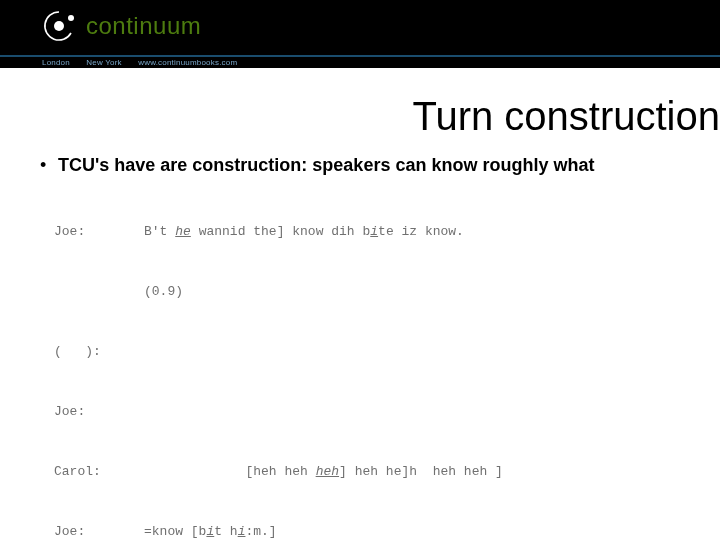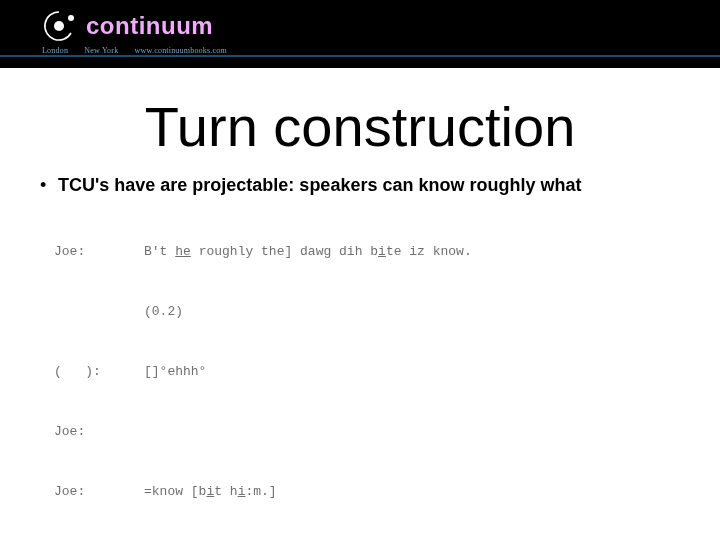--- a/index.html
+++ b/index.html
@@ -28,47 +28,46 @@
     height: 34px;
     position: relative;
     margin-right: 10px;
   }
   .logo-mark svg {
     width: 34px;
     height: 34px;
     display: block;
   }
   .brand-name {
-    color: #f0abfc;
+    color: #4d7c0f;
     font-size: 24px;
     letter-spacing: 0.5px;
-    font-weight: 700;
+    font-weight: 400;
   }
   .sub-bar {
     position: absolute;
     bottom: 11px;
     left: 0;
     right: 0;
     border-top: 2px solid #1a4d6e;
     height: 0;
   }
   .sub-bar-text {
     position: absolute;
-    bottom: 12px;
+    bottom: 0;
     left: 42px;
     color: #7aa6c8;
     font-size: 8px;
     line-height: 11px;
     letter-spacing: 0.2px;
-    font-family: Liberation Serif, serif;
   }
   .sub-bar-text span { margin-right: 14px; }
   .title {
-    text-align: center;
-    font-size: 56px;
+    text-align: right;
+    font-size: 40px;
     font-weight: 400;
     margin: 26px 0 16px 0;
     color: #000000;
     font-family: Arial, Helvetica, sans-serif;
   }
   .bullet-row {
     display: flex;
     align-items: flex-start;
     padding: 0 30px 0 40px;
     font-size: 18px;
@@ -97,21 +96,21 @@
     font-family: "Segoe UI Symbol", "Apple Symbols", sans-serif;
     color: #707070;
     font-size: 14px;
   }
   .tr-speaker {
     flex: 0 0 90px;
   }
   .tr-utt {
     flex: 1 1 auto;
   }
-  .tr-utt .u { text-decoration: underline; }
+  .tr-utt .u { text-decoration: underline; font-style: italic; }
 </style>
 </head>
 <body>
 
 <div class="header">
   <div class="logo-block">
     <div class="logo-mark">
       <svg viewBox="0 0 34 34">
         <path d="M17 3 A14 14 0 1 0 29 24" stroke="#ffffff" stroke-width="1.6" fill="none"></path>
         <circle cx="17" cy="17" r="5" fill="#ffffff"></circle>
@@ -125,42 +124,46 @@
     <span>London</span>
     <span>New York</span>
     <span>www.continuumbooks.com</span>
   </div>
 </div>
 
 <div class="title">Turn construction</div>
 
 <div class="bullet-row">
   <span class="bullet-dot">•</span>
-  <span>TCU's have are projectable: speakers can know roughly what</span>
+  <span>TCU's have are construction: speakers can know roughly what</span>
 </div>
 
 <div class="transcript">
   <div class="tr-row">
     <span class="tr-arrow"></span>
     <span class="tr-speaker">Joe:</span>
-    <span class="tr-utt"><span>B't </span><span class="u">he</span><span> roughly the] dawg dih b</span><span class="u">i</span><span>te iz know.</span></span>
+    <span class="tr-utt"><span>B't </span><span class="u">he</span><span> wannid the] know dih b</span><span class="u">i</span><span>te iz know.</span></span>
   </div>
   <div class="tr-row">
     <span class="tr-arrow"></span>
     <span class="tr-speaker"></span>
-    <span class="tr-utt">(0.2)</span>
+    <span class="tr-utt">(0.9)</span>
   </div>
   <div class="tr-row">
     <span class="tr-arrow"></span>
     <span class="tr-speaker">(   ):</span>
-    <span class="tr-utt">[]°ehhh°</span>
   </div>
   <div class="tr-row">
     <span class="tr-arrow"></span>
     <span class="tr-speaker">Joe:</span>
+  </div>
+  <div class="tr-row">
+    <span class="tr-arrow"></span>
+    <span class="tr-speaker">Carol:</span>
+    <span class="tr-utt"><span>             [heh heh </span><span class="u">heh</span><span>] heh he]h  heh heh ]</span></span>
   </div>
   <div class="tr-row">
     <span class="tr-arrow"></span>
     <span class="tr-speaker">Joe:</span>
     <span class="tr-utt"><span>=know [b</span><span class="u">i</span><span>t h</span><span class="u">i</span><span>:m.]</span></span>
   </div>
   
 
   
 

